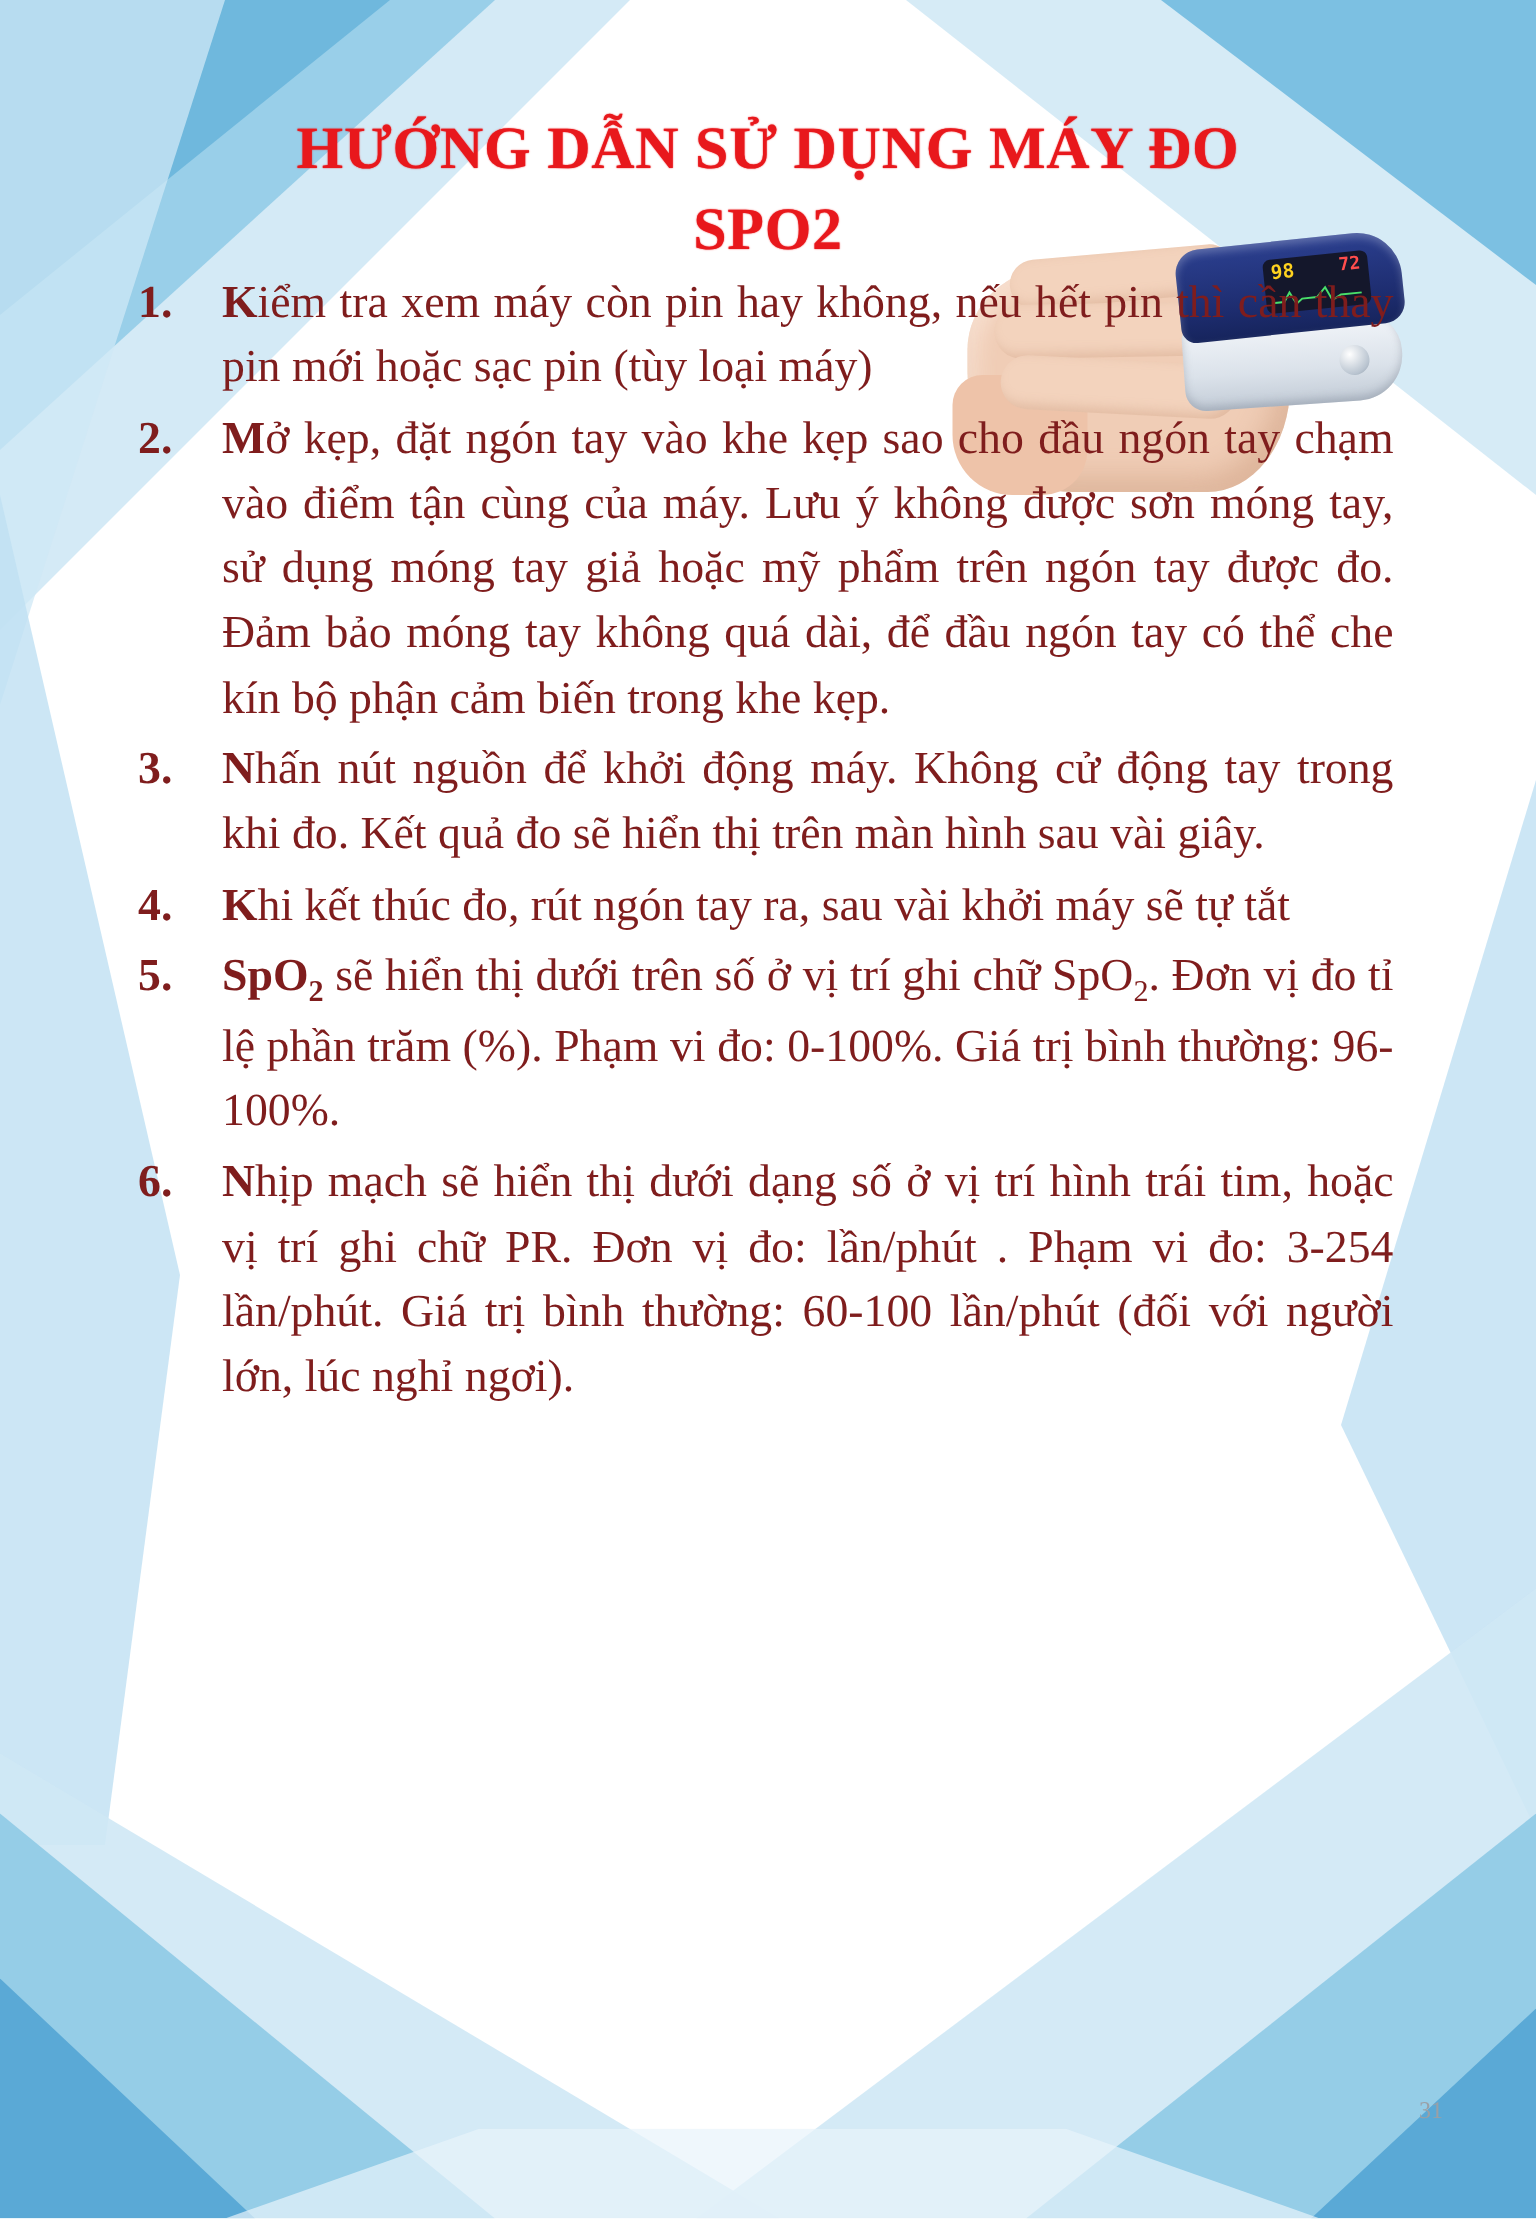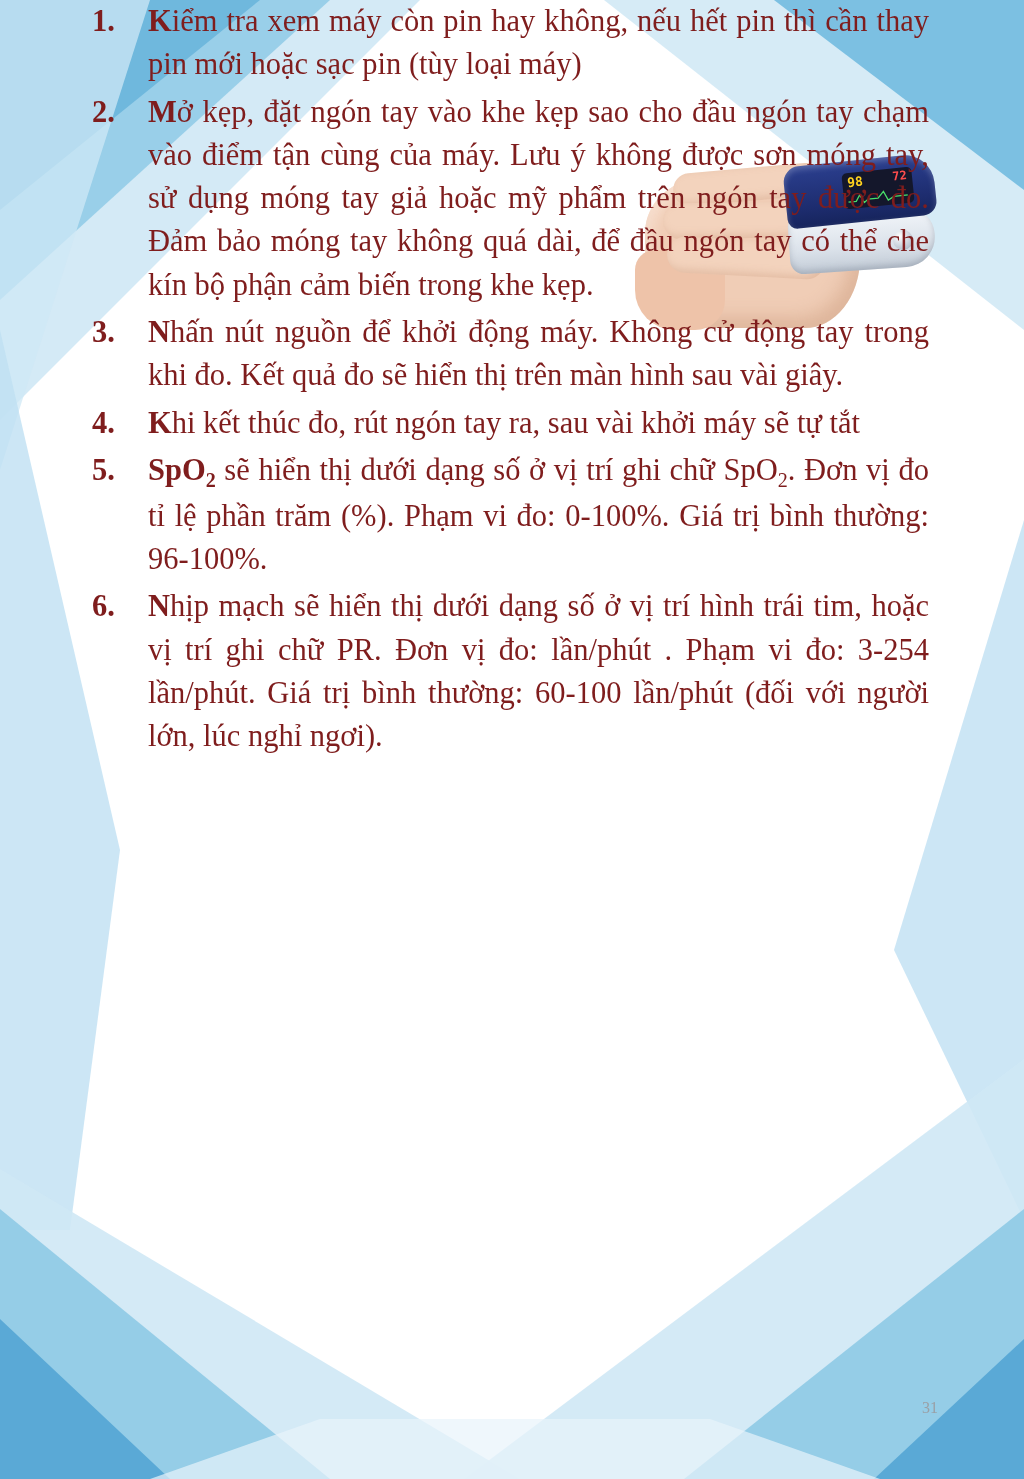--- a/index.html
+++ b/index.html
@@ -276,21 +276,21 @@
   }
   .list li .lead {
     font-weight: bold;
   }
   .list li sub {
     font-size: 0.66em;
   }
 
   .page-number {
     position: absolute;
-    right: 86px;
+    right: 62px;
     bottom: 62px;
     font-size: 16px;
     color: #9aa0a6;
     font-family: "Liberation Serif", serif;
     z-index: 6;
   }
 </style>
 </head>
 <body>
 
@@ -309,20 +309,21 @@
     <div class="shape sh-left-low2"></div>
     <div class="shape sh-left-low3"></div>
     <div class="shape sh-right-low"></div>
     <div class="shape sh-right-low2"></div>
     <div class="shape sh-right-low3"></div>
     <div class="shape sh-bottom-band"></div>
   </div>
 
   <div class="content">
 
+    <h1 class="title">HƯỚNG DẪN SỬ DỤNG MÁY ĐO SPO2</h1>
 
     <div class="device-photo">
       <div class="hand"></div>
       <div class="wrist"></div>
       <div class="finger f1"></div>
       <div class="finger f2"></div>
       <div class="finger f3"></div>
       <div class="oximeter">
         <div class="oxi-bottom"></div>
         <div class="oxi-top"></div>
@@ -344,21 +345,21 @@
       <li>
         <span class="lead">M</span><span>ở kẹp, đặt ngón tay vào khe kẹp sao cho đầu ngón tay chạm vào điểm tận cùng của máy. Lưu ý không được sơn móng tay, sử dụng móng tay giả hoặc mỹ phẩm trên ngón tay được đo. Đảm bảo móng tay không quá dài, để đầu ngón tay có thể che kín bộ phận cảm biến trong khe kẹp.</span>
       </li>
       <li>
         <span class="lead">N</span><span>hấn nút nguồn để khởi động máy. Không cử động tay trong khi đo. Kết quả đo sẽ hiển thị trên màn hình sau vài giây.</span>
       </li>
       <li>
         <span class="lead">K</span><span>hi kết thúc đo, rút ngón tay ra, sau vài khởi máy sẽ tự tắt</span>
       </li>
       <li>
-        <span class="lead">SpO</span><sub class="lead">2</sub><span> sẽ hiển thị dưới dạng số ở vị trí ghi chữ SpO</span><sub>2</sub><span>. Đơn vị đo tỉ lệ phần trăm (%). Phạm vi đo: 0-100%. Giá trị bình thường: 96-100%.</span>
+        <span class="lead">SpO</span><sub class="lead">2</sub><span> sẽ hiển thị dưới trên số ở vị trí ghi chữ SpO</span><sub>2</sub><span>. Đơn vị đo tỉ lệ phần trăm (%). Phạm vi đo: 0-100%. Giá trị bình thường: 96-100%.</span>
       </li>
       <li>
         <span class="lead">N</span><span>hịp mạch sẽ hiển thị dưới dạng số ở vị trí hình trái tim, hoặc vị trí ghi chữ PR. Đơn vị đo: lần/phút . Phạm vi đo: 3-254 lần/phút. Giá trị bình thường: 60-100 lần/phút (đối với người lớn, lúc nghỉ ngơi).</span>
       </li>
     </ol>
   </div>
 
   <div class="page-number">31</div>
 </div>
 

